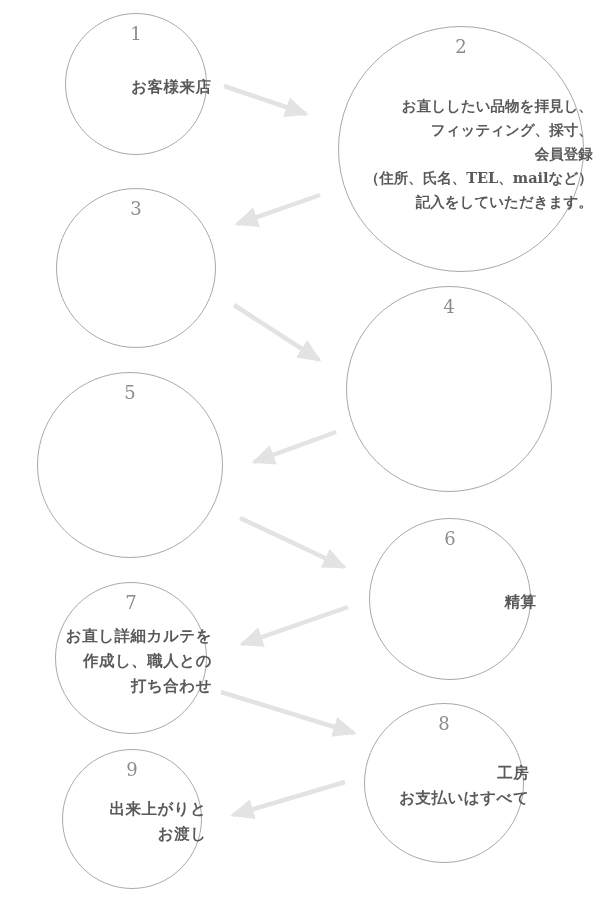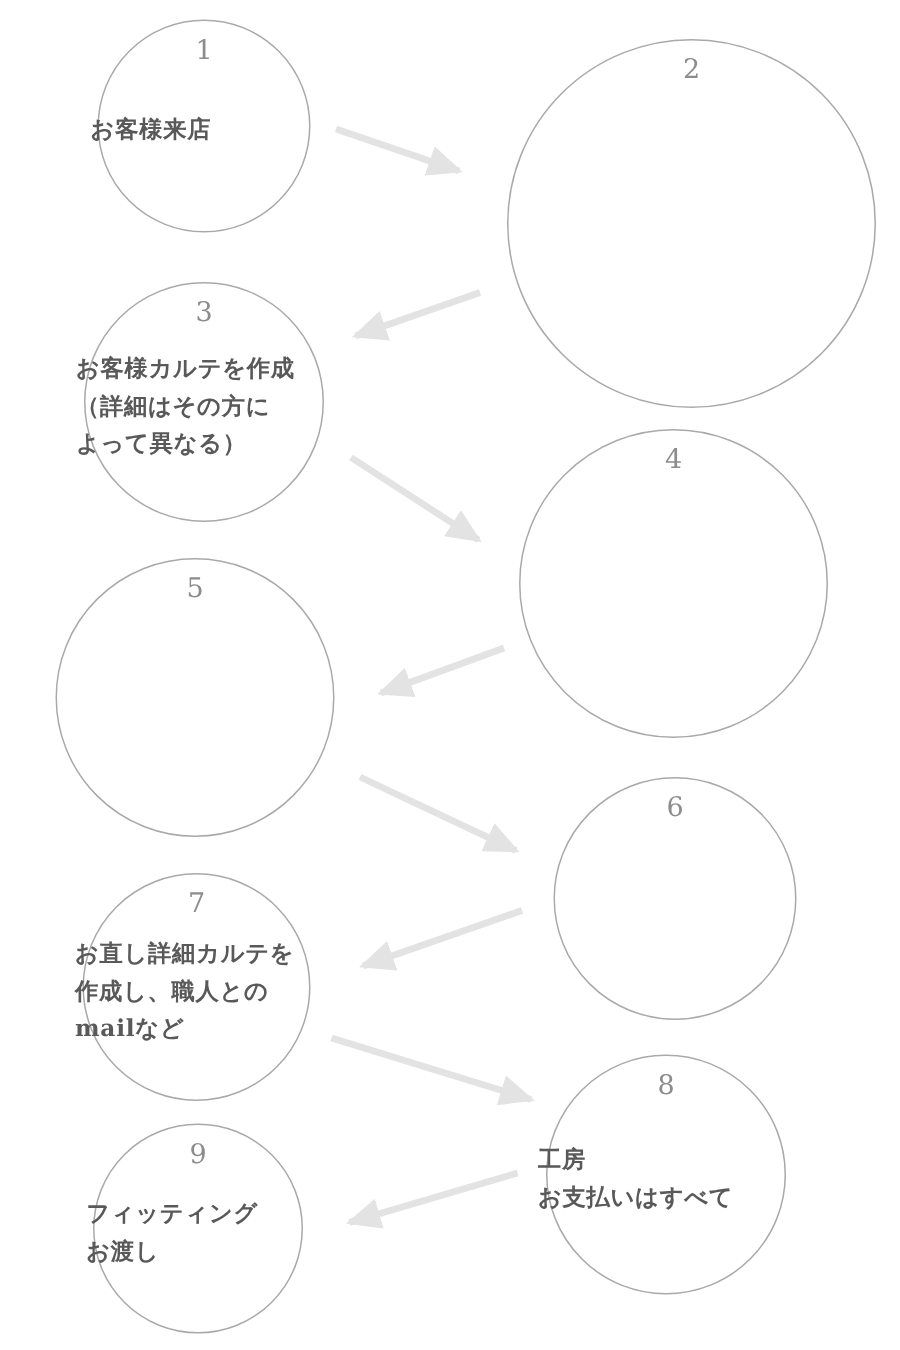--- a/index.html
+++ b/index.html
@@ -19,21 +19,21 @@
   .circle{
     position:absolute;border:1px solid var(--circle-border);border-radius:50%;
     box-sizing:border-box;background:var(--page-bg);
   }
   .num{
     position:absolute;top:9px;left:0;width:100%;text-align:center;
     font-size:18px;color:var(--step-number);font-weight:400;
   }
   .txt{
     position:absolute;top:52%;left:50%;transform:translate(-50%,-50%);
-    width:108%;text-align:left;white-space:pre-line;
+    width:108%;text-align:right;white-space:pre-line;
     font-size:15.5px;line-height:1.6;font-weight:600;
     color:var(--step-text);letter-spacing:0.5px;
   }
   .txt.small{font-size:14.5px;line-height:1.65;letter-spacing:0;}
 </style>
 </head>
 <body>
 
 <div class="stage">
 
@@ -53,53 +53,56 @@
     <line x1="345" y1="782" x2="233" y2="815" style="stroke:var(--arrow)" stroke-width="4.5" marker-end="url(#ah)"></line>
   </svg>
 
   <div class="circle" style="left:65px;top:13px;width:142px;height:142px;">
     <div class="num">1</div>
     <div class="txt">お客様来店</div>
   </div>
 
   <div class="circle" style="left:338px;top:26px;width:246px;height:246px;">
     <div class="num">2</div>
+    <div class="txt small">お直ししたい品物を拝見し、
+フィッティング、採寸、
+会員登録
+（住所、氏名、TEL、mailなど）
+記入をしていただきます。</div>
   </div>
 
   <div class="circle" style="left:56px;top:188px;width:160px;height:160px;">
     <div class="num">3</div>
-    <div class="txt">お客様カルテを作成
-（詳細はその方に
-よって異なる）</div>
   </div>
 
   <div class="circle" style="left:346px;top:286px;width:206px;height:206px;">
     <div class="num">4</div>
   </div>
 
   <div class="circle" style="left:37px;top:372px;width:186px;height:186px;">
     <div class="num">5</div>
   </div>
 
   <div class="circle" style="left:369px;top:518px;width:162px;height:162px;">
     <div class="num">6</div>
+    <div class="txt">精算</div>
   </div>
 
   <div class="circle" style="left:55px;top:582px;width:152px;height:152px;">
     <div class="num">7</div>
     <div class="txt">お直し詳細カルテを
 作成し、職人との
-mailなど</div>
+打ち合わせ</div>
   </div>
 
   <div class="circle" style="left:364px;top:703px;width:160px;height:160px;">
     <div class="num">8</div>
     <div class="txt">工房
 お支払いはすべて</div>
   </div>
 
   <div class="circle" style="left:62px;top:749px;width:140px;height:140px;">
     <div class="num">9</div>
-    <div class="txt">フィッティング
+    <div class="txt">出来上がりと
 お渡し</div>
   </div>
 
 </div>
 
 </body></html>

